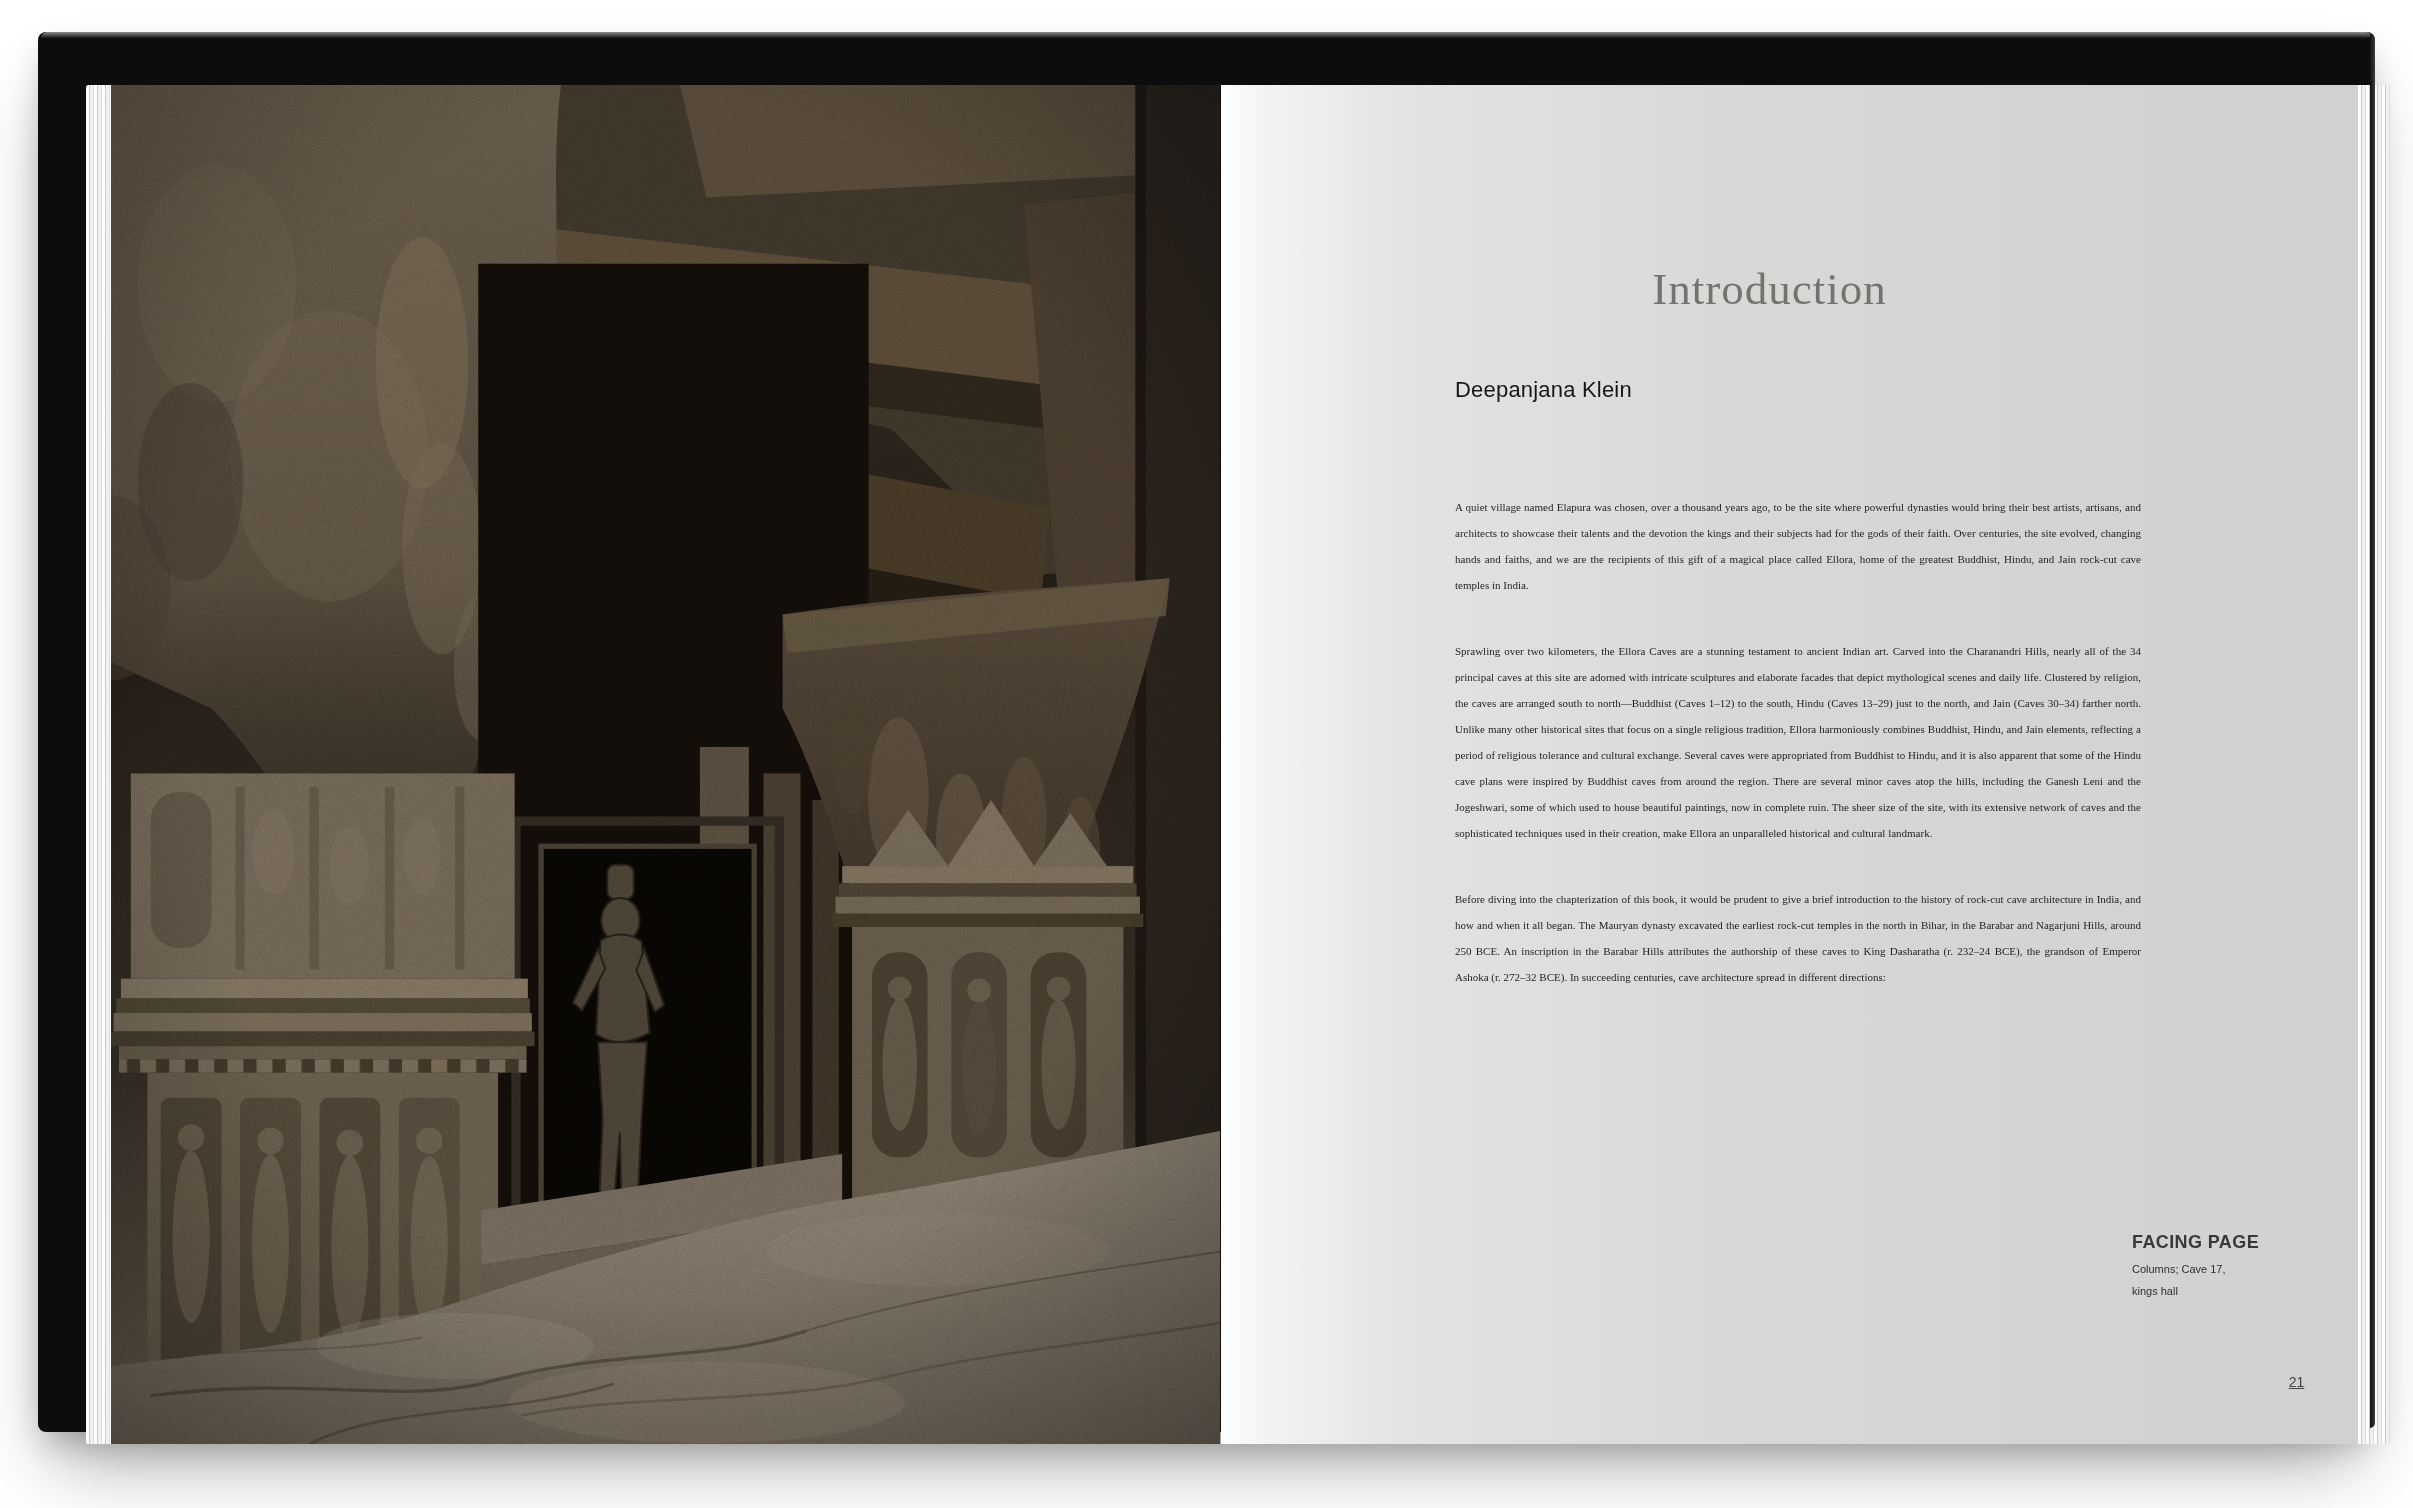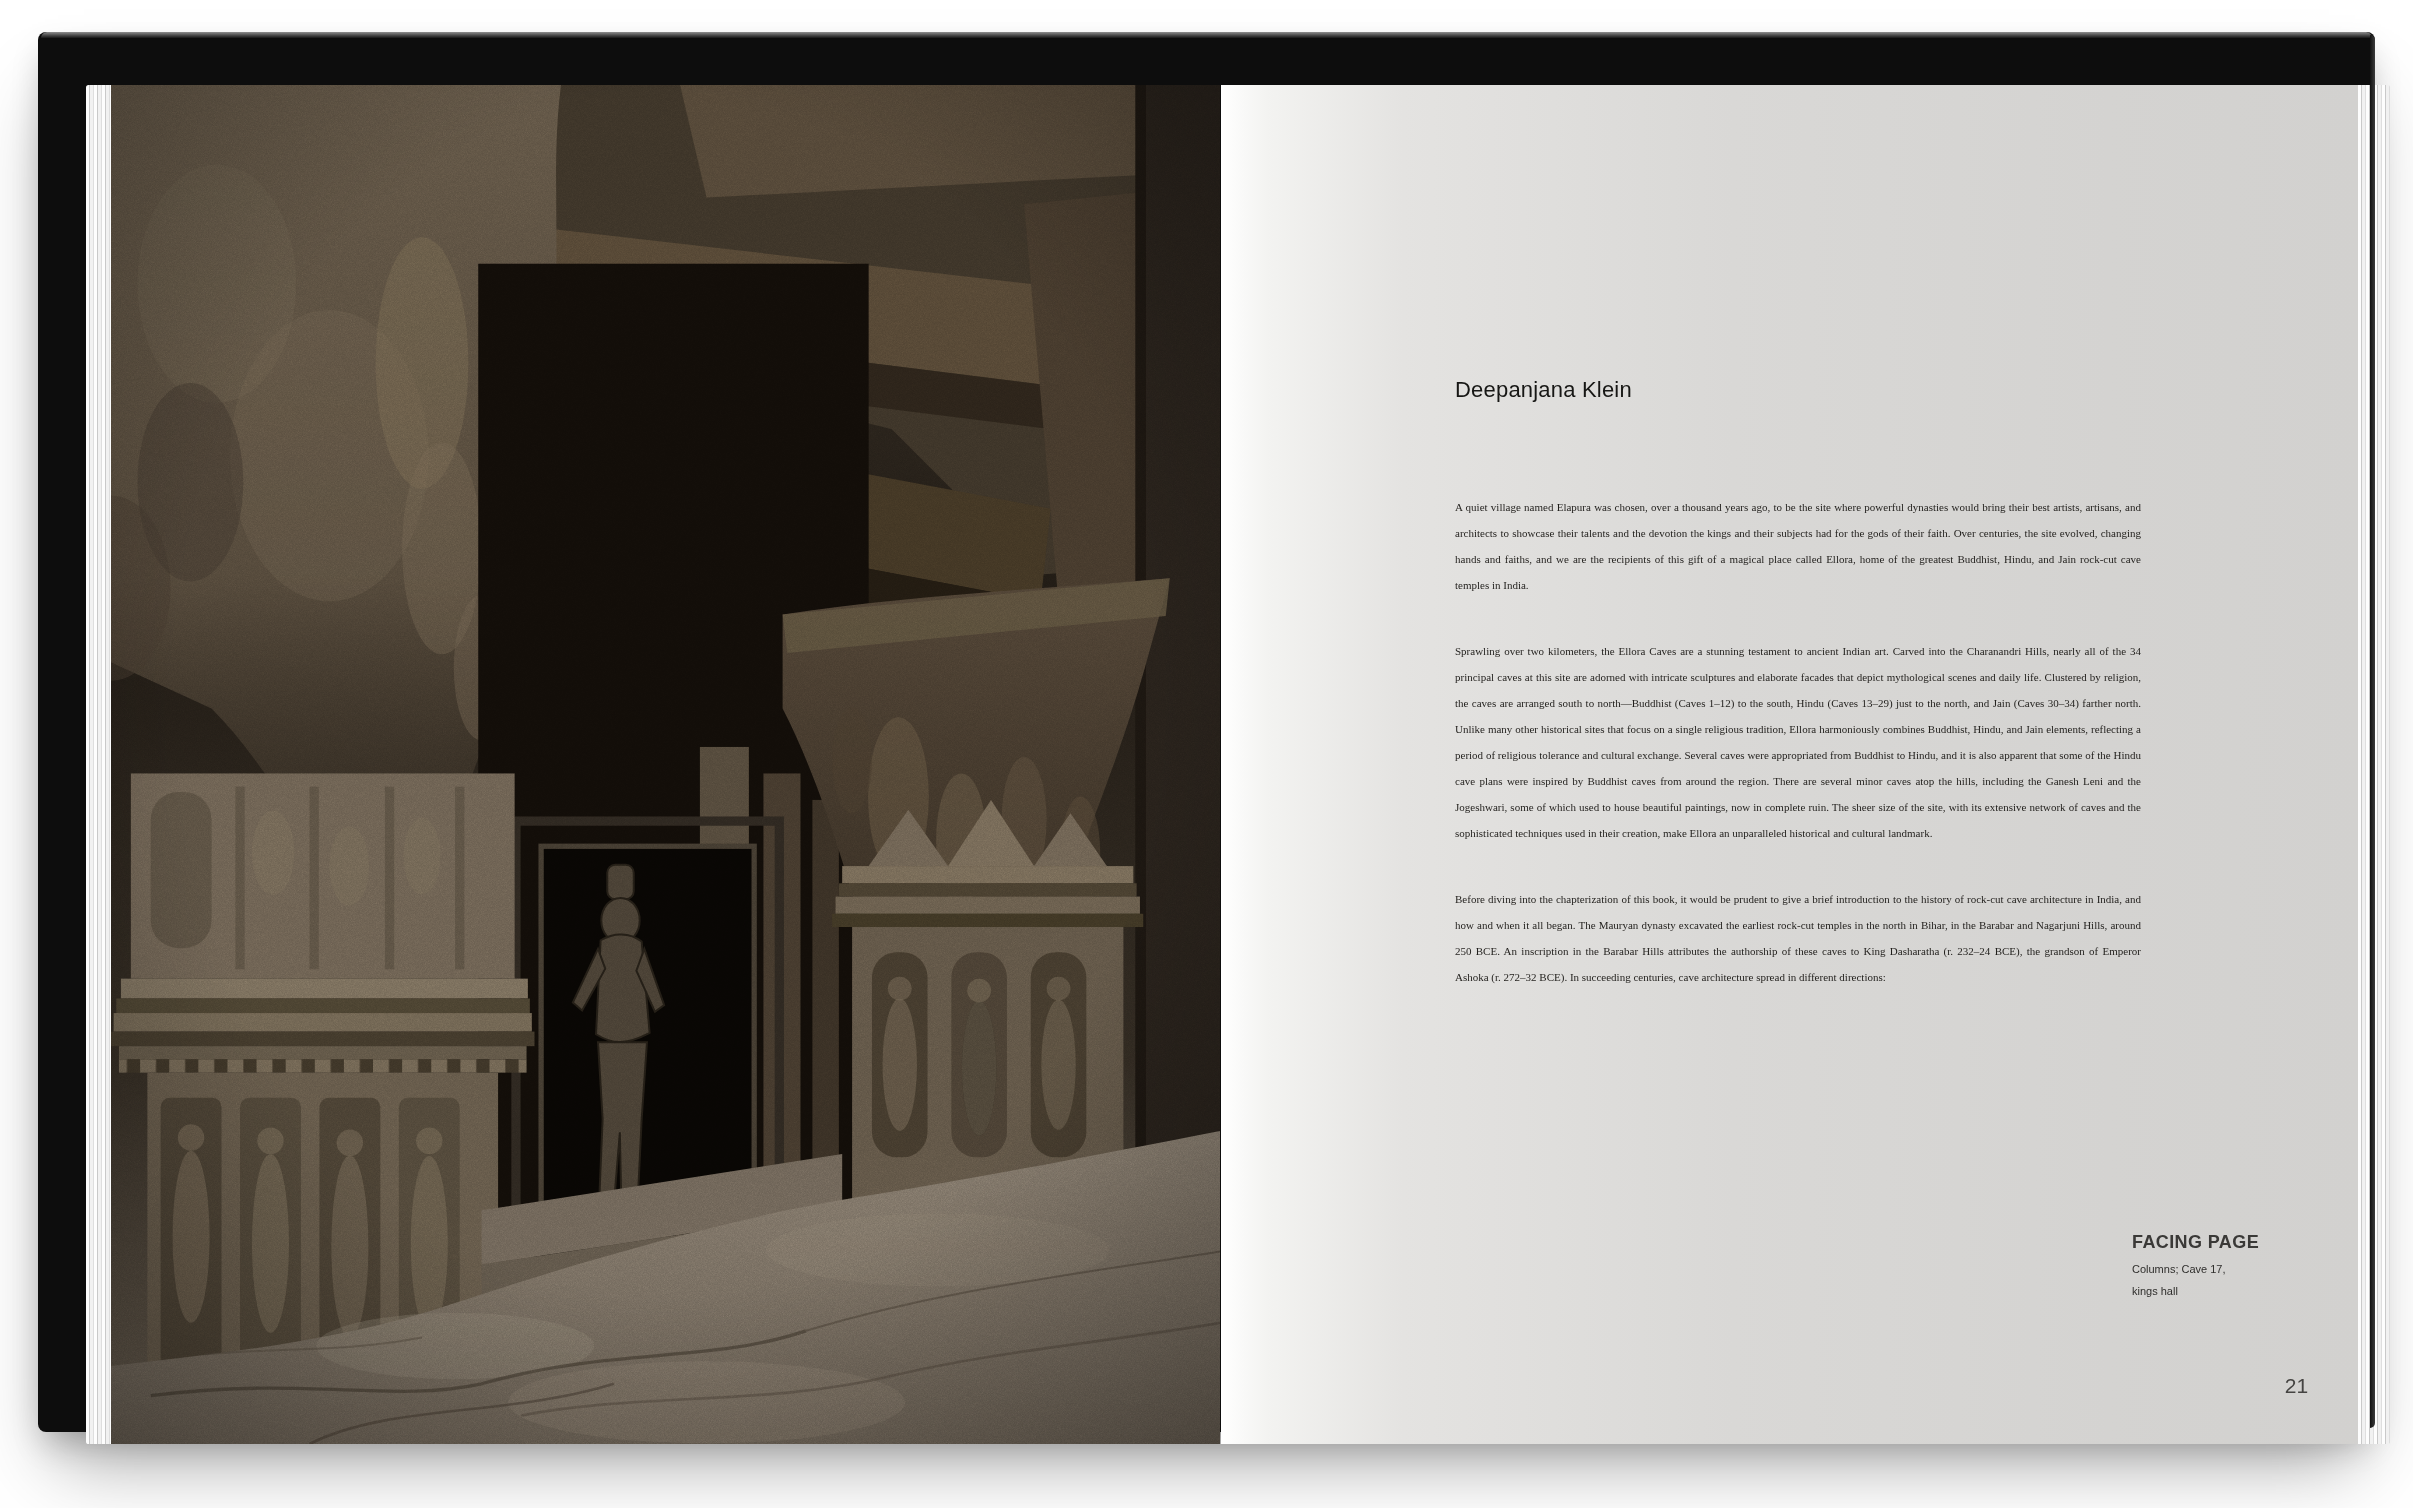--- a/index.html
+++ b/index.html
@@ -98,21 +98,21 @@
     color: #2f2e2c;
   }
   .caption-heading {
     font-size: 18px; font-weight: bold; letter-spacing: 0.4px;
     color: #3a3937; margin-bottom: 4.6px;
   }
   .caption-line { font-size: 11px; line-height: 22px; }
 
   .page-number {
     position: absolute; left: 1049px; top: 1289px; width: 53px;
-    font-size: 21px; color: #454442; text-align: center;
+    font-size: 14px; color: #454442; text-align: center; text-decoration: underline;
   }
 </style>
 </head>
 <body>
 
 <div class="stage">
 
   <div class="book">
 
     <div class="edges left"></div>
@@ -278,20 +278,21 @@
         <path d="M140,1918 C260,1906 340,1916 470,1892" fill="none" stroke="#6a5d4e" stroke-width="3" opacity="0.5"></path>
         <path d="M620,2010 C800,1975 1000,1995 1180,1950 C1340,1912 1500,1900 1676,1870" fill="none" stroke="#5f5244" stroke-width="4" opacity="0.45"></path>
 
         <rect x="0" y="0" width="1676" height="2053" filter="url(#grain)" opacity="0.22"></rect>
         <rect x="0" y="0" width="1676" height="2053" fill="url(#gVig)"></rect>
       </svg>
     </div>
 
     <div class="right-page">
 
+      <h1 class="chapter-title">Introduction</h1>
 
       <div class="author-name">Deepanjana Klein</div>
 
       <div class="body-col">
         <p>A quiet village named Elapura was chosen, over a thousand years ago, to be the site where powerful dynasties would bring their best artists, artisans, and architects to showcase their talents and the devotion the kings and their subjects had for the gods of their faith. Over centuries, the site evolved, changing hands and faiths, and we are the recipients of this gift of a magical place called Ellora, home of the greatest Buddhist, Hindu, and Jain rock-cut cave temples in India.</p>
         <p>Sprawling over two kilometers, the Ellora Caves are a stunning testament to ancient Indian art. Carved into the Charanandri Hills, nearly all of the 34 principal caves at this site are adorned with intricate sculptures and elaborate facades that depict mythological scenes and daily life. Clustered by religion, the caves are arranged south to north—Buddhist (Caves 1–12) to the south, Hindu (Caves 13–29) just to the north, and Jain (Caves 30–34) farther north. Unlike many other historical sites that focus on a single religious tradition, Ellora harmoniously combines Buddhist, Hindu, and Jain elements, reflecting a period of religious tolerance and cultural exchange. Several caves were appropriated from Buddhist to Hindu, and it is also apparent that some of the Hindu cave plans were inspired by Buddhist caves from around the region. There are several minor caves atop the hills, including the Ganesh Leni and the Jogeshwari, some of which used to house beautiful paintings, now in complete ruin. The sheer size of the site, with its extensive network of caves and the sophisticated techniques used in their creation, make Ellora an unparalleled historical and cultural landmark.</p>
         <p>Before diving into the chapterization of this book, it would be prudent to give a brief introduction to the history of rock-cut cave architecture in India, and how and when it all began. The Mauryan dynasty excavated the earliest rock-cut temples in the north in Bihar, in the Barabar and Nagarjuni Hills, around 250 BCE. An inscription in the Barabar Hills attributes the authorship of these caves to King Dasharatha (r. 232–24 BCE), the grandson of Emperor Ashoka (r. 272–32 BCE). In succeeding centuries, cave architecture spread in different directions:</p>
       </div>
 
       <div class="photo-caption">

